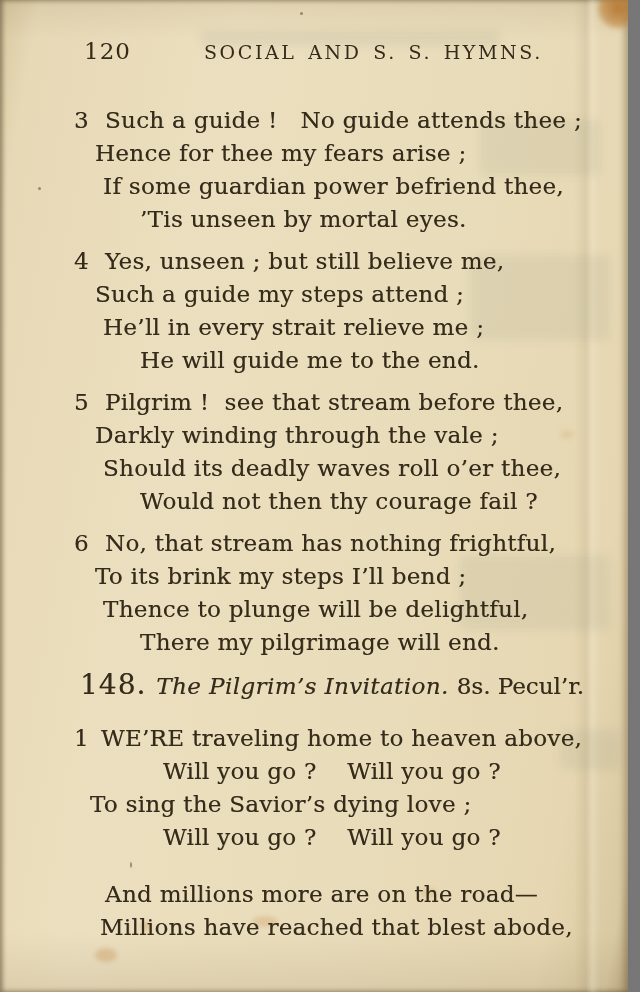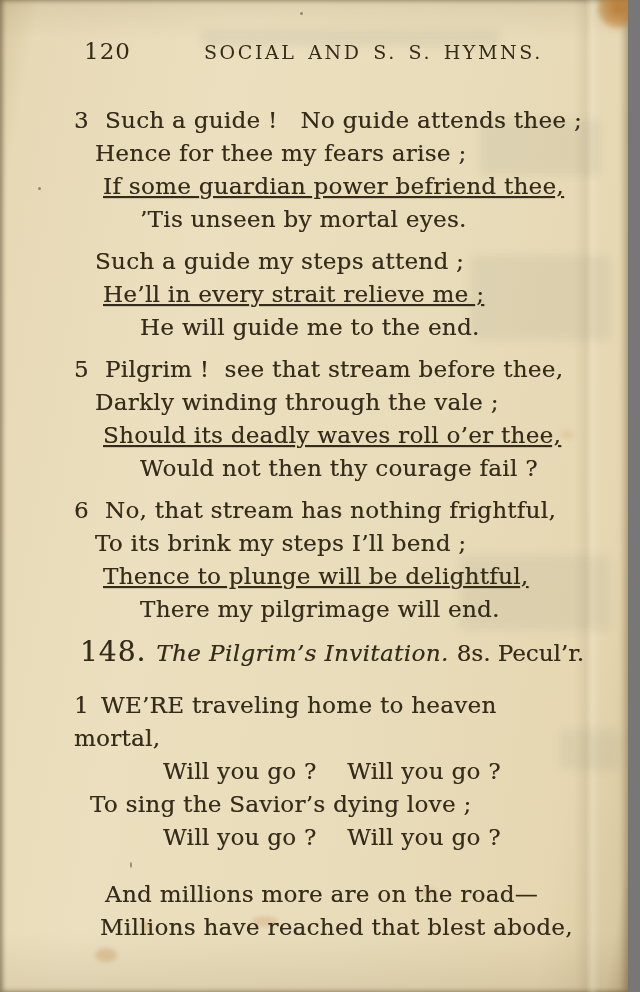--- a/index.html
+++ b/index.html
@@ -32,21 +32,21 @@
   .header{position:relative;height:30px;}
   .pagenum{position:absolute;left:10px;top:0;font-size:23px;letter-spacing:1px;}
   .running-title{position:absolute;left:130px;top:3px;font-size:19px;letter-spacing:2.6px;word-spacing:3px;}
 
   .verse{margin:0 0 9px 0;}
   .verse-block{margin-top:36px;}
   .line{font-size:23px;line-height:33px;white-space:pre-wrap;letter-spacing:0.3px;
         text-shadow:0.3px 0.3px 0.5px rgba(53,43,27,0.55);}
   .vnum{display:inline-block;min-width:20px;margin-right:11px;}
   .ind-2{margin-left:21px;}
-  .ind-3{margin-left:29px;text-decoration:underline;}
+  .ind-3{margin-left:29px;}
   .ind-4{margin-left:66px;}
 
   .hymn-heading{white-space:nowrap;
         text-shadow:0.3px 0.3px 0.5px rgba(53,43,27,0.55);}
   .hymn-num{font-size:28px;letter-spacing:1px;margin-left:6px;}
   .hymn-title{font-style:italic;font-size:23px;margin-left:10px;letter-spacing:0.4px;}
   .hymn-meter{font-size:23px;margin-left:8px;}
 
   .hymn-verse{margin-top:21px;}
   .chorus{margin-left:89px;}
@@ -87,20 +87,21 @@
     <div class="verse-block">
 
       <div class="verse">
         <div class="line"><span class="vnum">3</span><span>Such a guide !   No guide attends thee ;</span></div>
         <div class="line ind-2">Hence for thee my fears arise ;</div>
         <div class="line ind-3">If some guardian power befriend thee,</div>
         <div class="line ind-4">’Tis unseen by mortal eyes.</div>
       </div>
 
       <div class="verse">
+        <div class="line"><span class="vnum">4</span><span>Yes, unseen ; but still believe me,</span></div>
         <div class="line ind-2">Such a guide my steps attend ;</div>
         <div class="line ind-3">He’ll in every strait relieve me ;</div>
         <div class="line ind-4">He will guide me to the end.</div>
       </div>
 
       <div class="verse">
         <div class="line"><span class="vnum">5</span><span>Pilgrim !  see that stream before thee,</span></div>
         <div class="line ind-2">Darkly winding through the vale ;</div>
         <div class="line ind-3">Should its deadly waves roll o’er thee,</div>
         <div class="line ind-4">Would not then thy courage fail ?</div>
@@ -113,21 +114,21 @@
         <div class="line ind-4">There my pilgrimage will end.</div>
       </div>
 
     </div>
 
     <div class="hymn-heading">
       <span class="hymn-num">148.</span><span class="hymn-title">The Pilgrim’s Invitation.</span><span class="hymn-meter">8s. Pecul’r.</span>
     </div>
 
     <div class="verse hymn-verse">
-      <div class="line"><span class="vnum" style="min-width:14px;margin-right:12px;">1</span><span>WE’RE traveling home to heaven mortal,</span></div>
+      <div class="line"><span class="vnum" style="min-width:14px;margin-right:12px;">1</span><span>WE’RE traveling home to heaven above,</span></div>
       <div class="line chorus">Will you go ?    Will you go ?</div>
       <div class="line hv-3">To sing the Savior’s dying love ;</div>
       <div class="line chorus">Will you go ?    Will you go ?</div>
       <div class="line hv-5">And millions more are on the road—</div>
       <div class="line hv-6">Millions have reached that blest abode,</div>
     </div>
 
   </div>
 </div>
 

